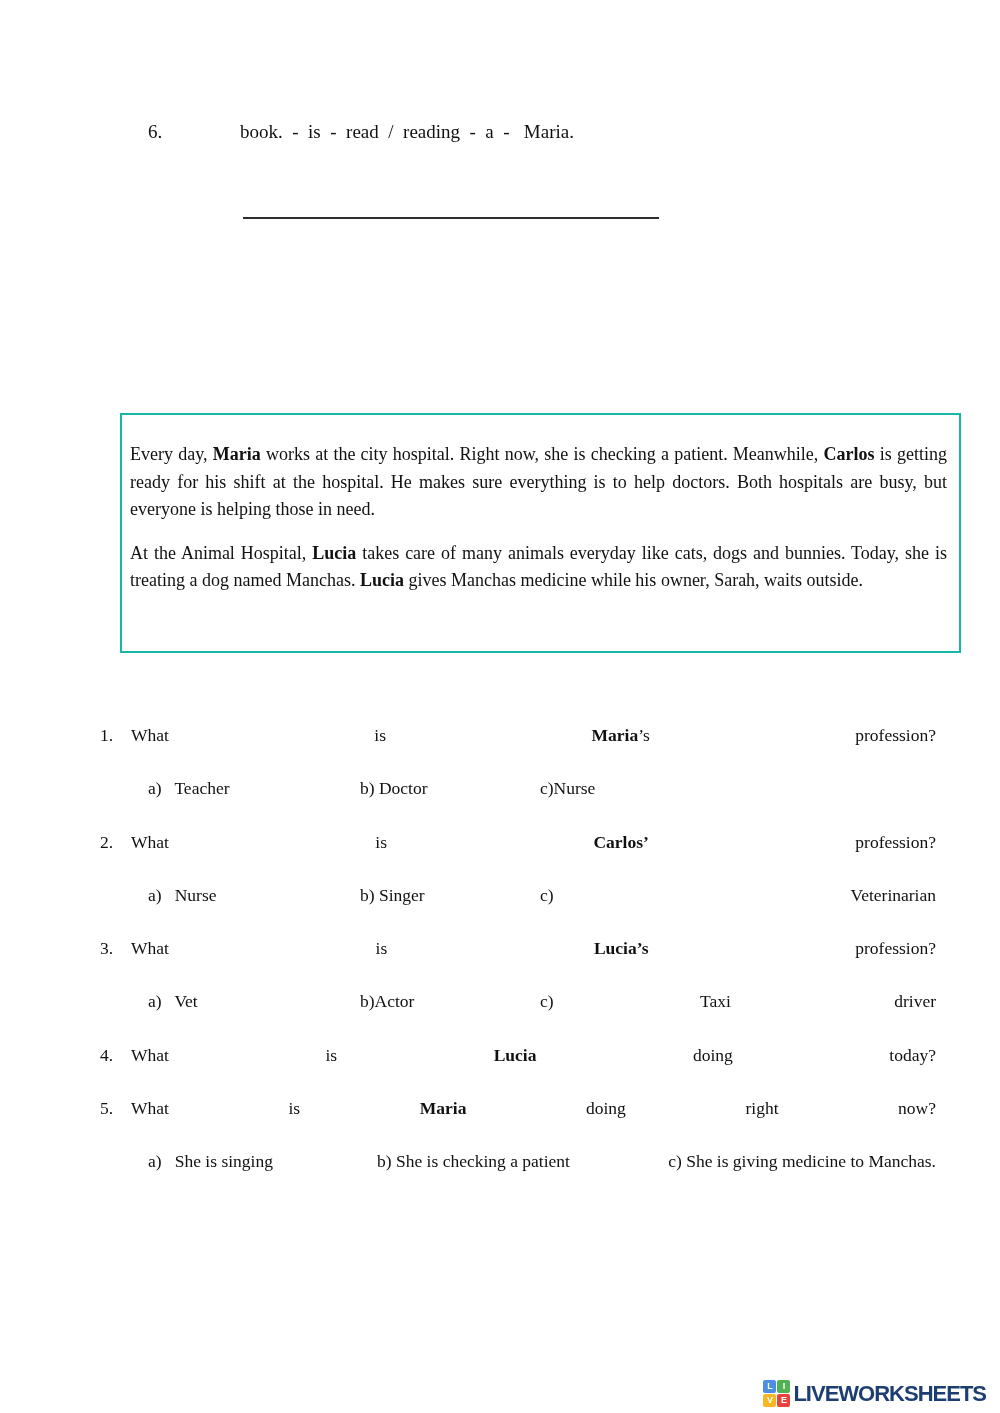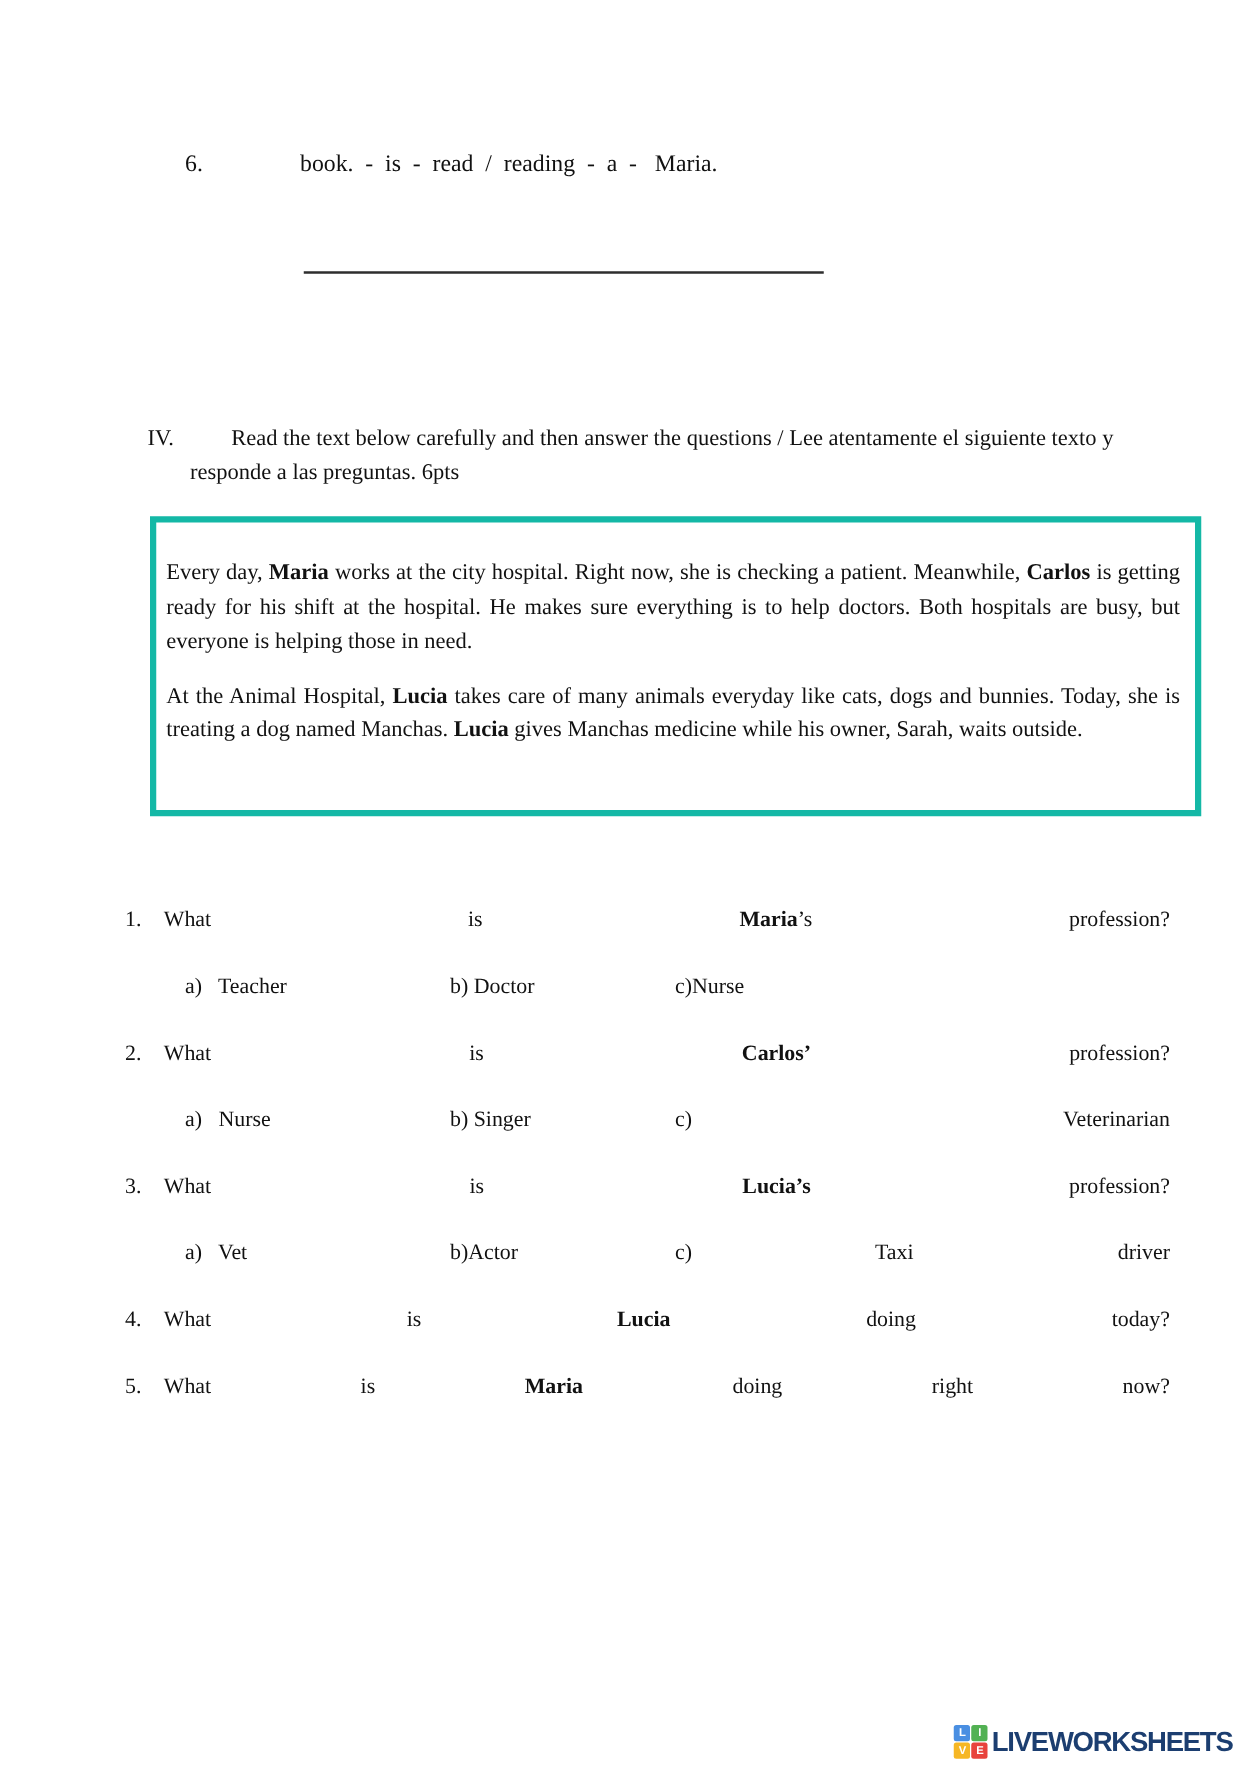--- a/index.html
+++ b/index.html
@@ -16,21 +16,21 @@
   .ex6-text{position:absolute;left:240px;top:121px;font-size:19px;white-space:pre;}
   .ex6-text b{font-weight:normal;}
   .answer-line{position:absolute;left:243px;top:198px;width:416px;height:19px;border-bottom:2px solid #2e2e2e;}
   
   .heading{position:absolute;left:118px;top:337px;width:812px;font-size:18px;line-height:27px;}
   .heading .lbl{position:absolute;left:0;top:0;}
   .heading .txt{display:block;padding-left:34px;text-indent:33px;}
   
   .pbox{
     position:absolute;left:120px;top:413px;width:841px;height:240px;
-    border:5px solid #14b8a6;box-sizing:border-box;
+    border:2px solid #14b8a6;box-sizing:border-box;
     padding:26px 12px 0 8px;
   }
   .pbox p{margin:0 0 16px 0;font-size:18px;line-height:27.5px;text-align:justify;}
   .pbox b{font-weight:bold;}
   
   .questions{position:absolute;left:100px;top:725px;width:836px;font-size:17.5px;}
   .qline{display:flex;height:53.3px;box-sizing:border-box;}
   .qnum{width:31px;flex:none;}
   .qwords{flex:1;display:flex;justify-content:space-between;}
   .unit{white-space:pre;}
@@ -54,24 +54,20 @@
 </head>
 <body>
 
 <div class="page">
 
   <span class="ex6-num">6.</span>
   <span class="ex6-text"><span>book.  -  is  -  </span><b>read  /  reading</b><span>  -  a  -   Maria.</span></span>
 
   <div class="answer-line"></div>
 
-  <div class="heading">
-    <span class="lbl">IV.</span>
-    <span class="txt">Read the text below carefully and then answer the questions / Lee atentamente el siguiente texto y responde a las preguntas. 6pts</span>
-  </div>
 
   <div class="pbox">
     <p><span>Every day, </span><b>Maria</b><span> works at the city hospital. Right now, she is checking a patient. Meanwhile, </span><b>Carlos</b><span> is getting ready for his shift at the hospital. He makes sure everything is to help doctors. Both hospitals are busy, but everyone is helping those in need.</span></p>
     <p><span>At the Animal Hospital, </span><b>Lucia</b><span> takes care of many animals everyday like cats, dogs and bunnies. Today, she is treating a dog named Manchas. </span><b>Lucia</b><span> gives Manchas medicine while his owner, Sarah, waits outside.</span></p>
   </div>
 
   <div class="questions">
 
     <div class="qline">
       <span class="qnum">1.</span>
@@ -136,20 +132,25 @@
       <span class="qnum">5.</span>
       <span class="qwords">
         <span class="unit"><b></b><span>What</span></span>
         <span class="unit"><b></b><span>is</span></span>
         <span class="unit"><b>Maria</b><span></span></span>
         <span class="unit"><b></b><span>doing</span></span>
         <span class="unit"><b></b><span>right</span></span>
         <span class="unit"><b></b><span>now?</span></span>
       </span>
     </div>
+    <div class="orow">
+      <span class="opt p48">a)   She is singing</span>
+      <span class="opt p277">b) She is checking a patient</span>
+      <span class="opt pR">c) She is giving medicine to Manchas.</span>
+    </div>
 
   </div>
 
   <div class="logo">
     <span class="logo-grid">
       <span class="sq sq-l">L</span>
       <span class="sq sq-i">I</span>
       <span class="sq sq-v">V</span>
       <span class="sq sq-e">E</span>
     </span>

